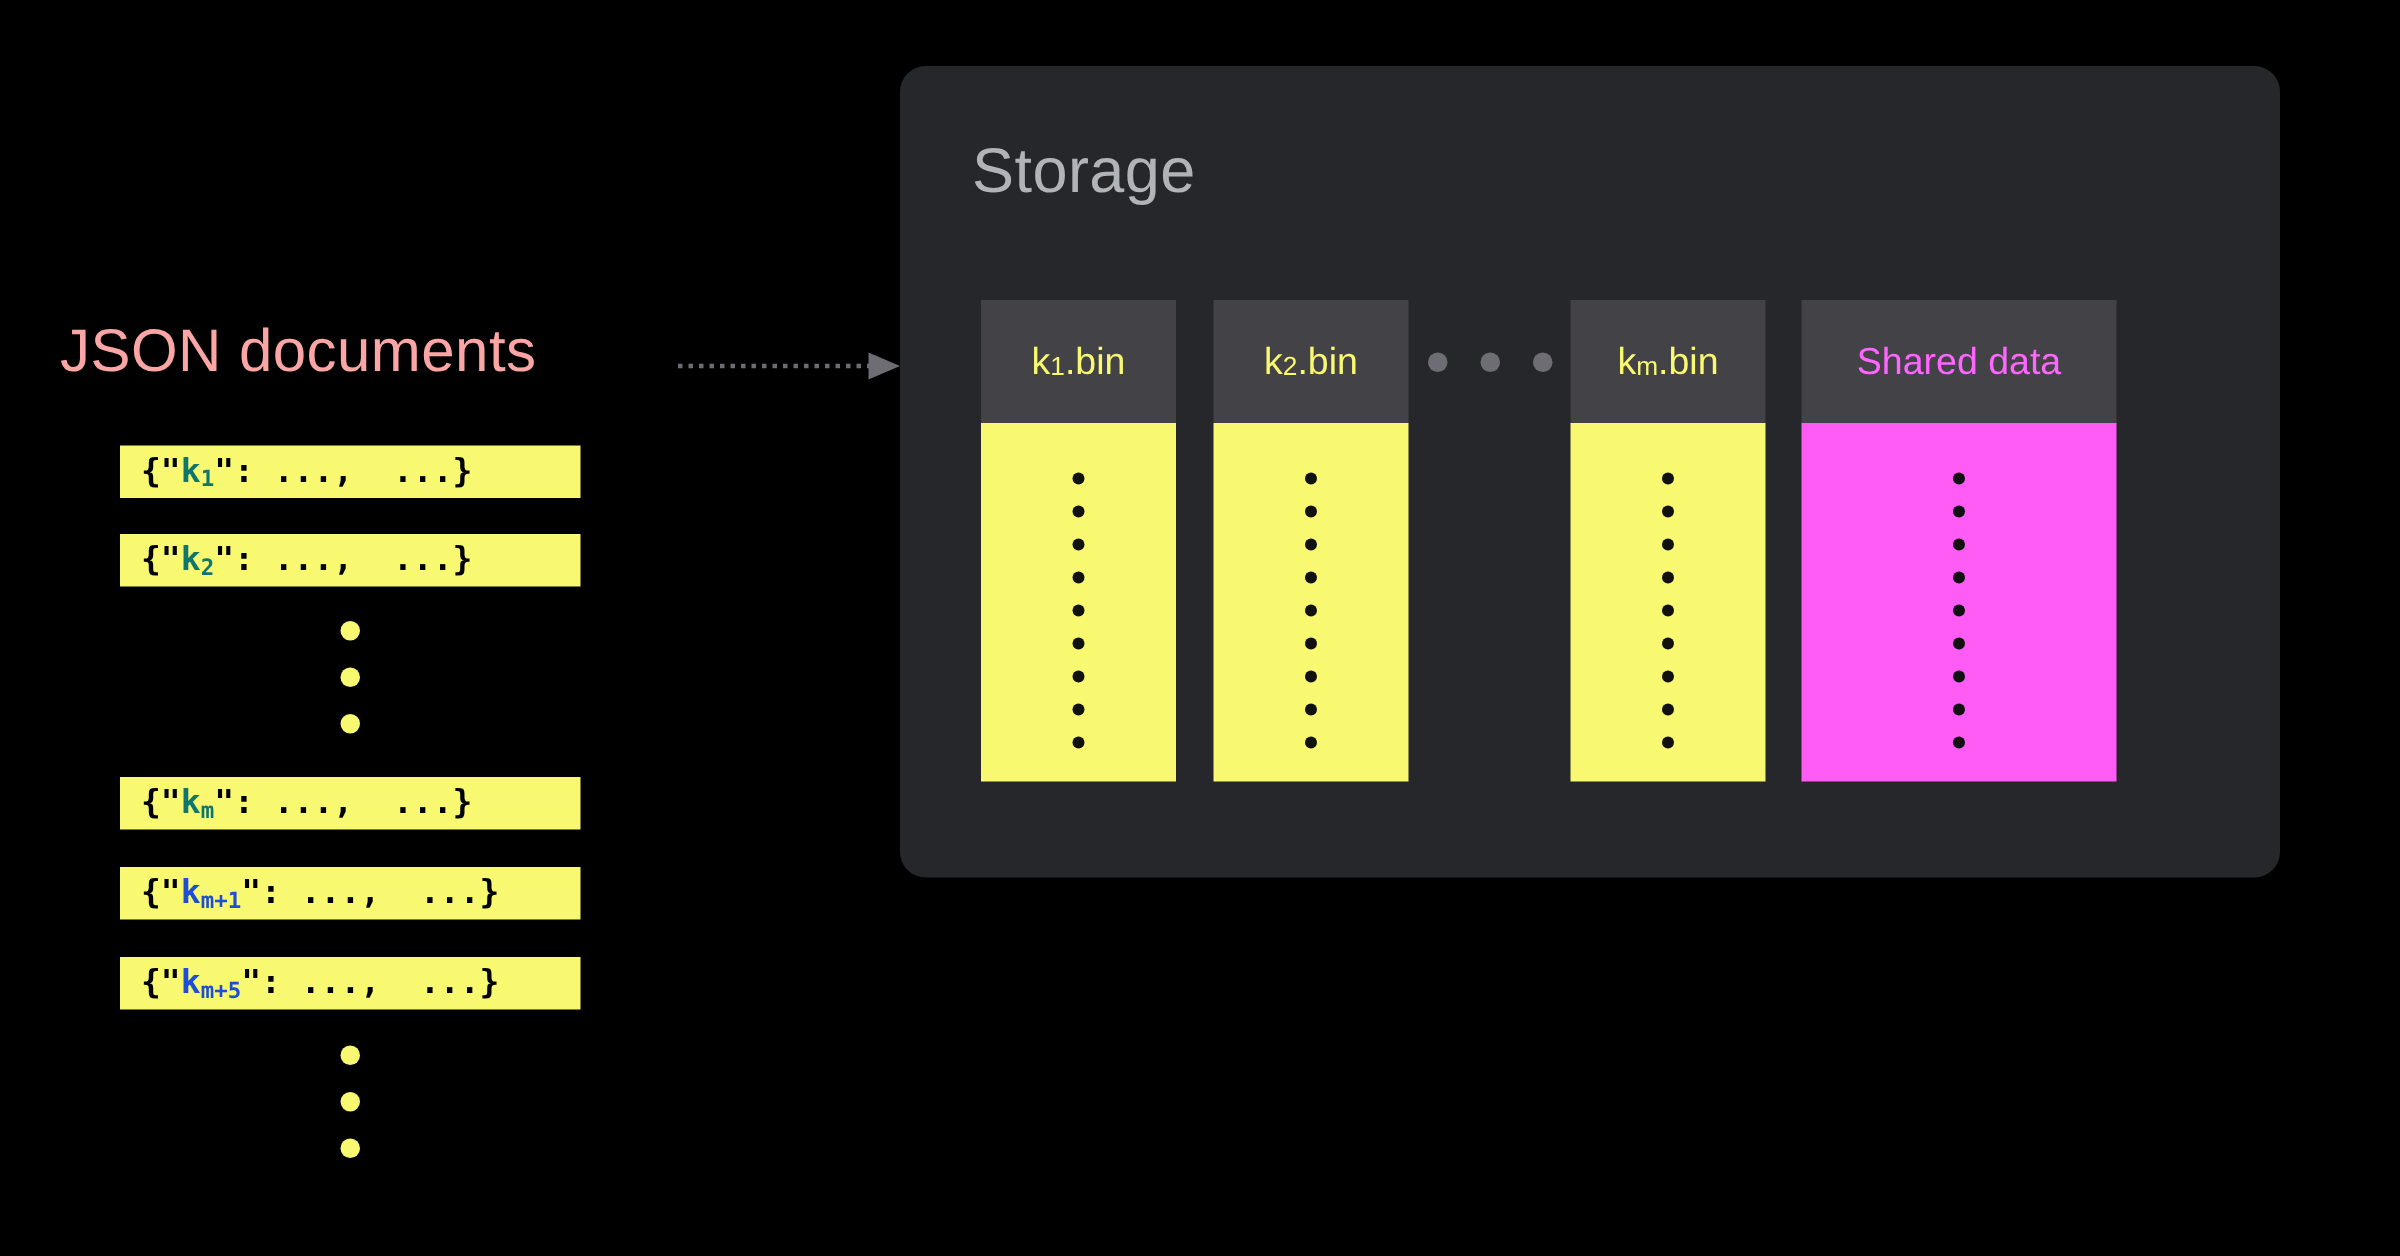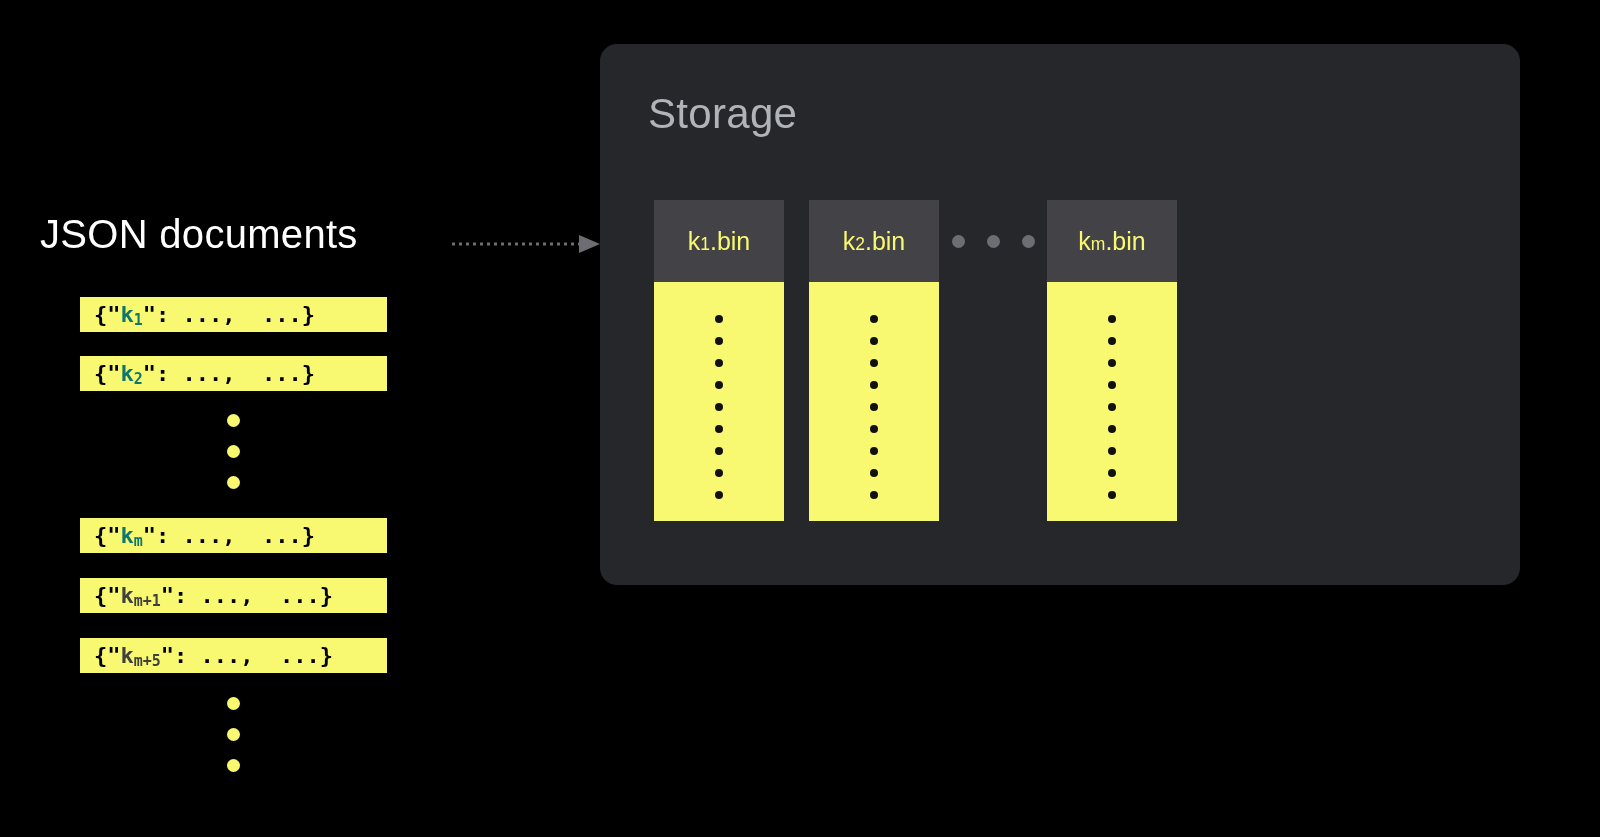--- a/index.html
+++ b/index.html
@@ -22,21 +22,21 @@
     top: 0;
     width: 600px;
     height: 837px;
   }
 
   #json-documents-title {
     position: absolute;
     left: 40px;
     top: 212px;
     font-size: 40px;
-    color: #ffffff;
+    color: #fca5a5;
     letter-spacing: 0.3px;
     white-space: nowrap;
   }
 
   .json-doc-row {
     position: absolute;
     left: 80px;
     width: 307px;
     height: 35px;
     background: #f8f871;
@@ -44,21 +44,21 @@
     font-family: "DejaVu Sans Mono", "Liberation Mono", monospace;
     font-size: 22px;
     font-weight: bold;
     display: flex;
     align-items: center;
     white-space: pre;
     box-sizing: border-box;
     padding-left: 14px;
   }
   .json-doc-row .key-std { color: #0f766e; }
-  .json-doc-row .key-shared { color: #404040; }
+  .json-doc-row .key-shared { color: #1d4ed8; }
   .json-doc-row sub {
     font-size: 0.68em;
     vertical-align: baseline;
     position: relative;
     top: 0.22em;
   }
 
   #json-row-0 { top: 297px; }
   #json-row-1 { top: 356px; }
   #json-row-2 { top: 518px; }
@@ -298,15 +298,33 @@
         <span class="dot"></span>
         <span class="dot"></span>
         <span class="dot"></span>
         <span class="dot"></span>
         <span class="dot"></span>
       </div>
     </div>
 
     <div class="bin-gap-lg"></div>
 
+    <div class="bin w-wide">
+      <div class="bin-header label-magenta">
+          <span>Shared data</span>
+          <sub></sub>
+          <span></span>
+        </div>
+      <div class="bin-body fill-magenta">
+        <span class="dot"></span>
+        <span class="dot"></span>
+        <span class="dot"></span>
+        <span class="dot"></span>
+        <span class="dot"></span>
+        <span class="dot"></span>
+        <span class="dot"></span>
+        <span class="dot"></span>
+        <span class="dot"></span>
+      </div>
+    </div>
 
   </div>
 </div>
 
 </body></html>

